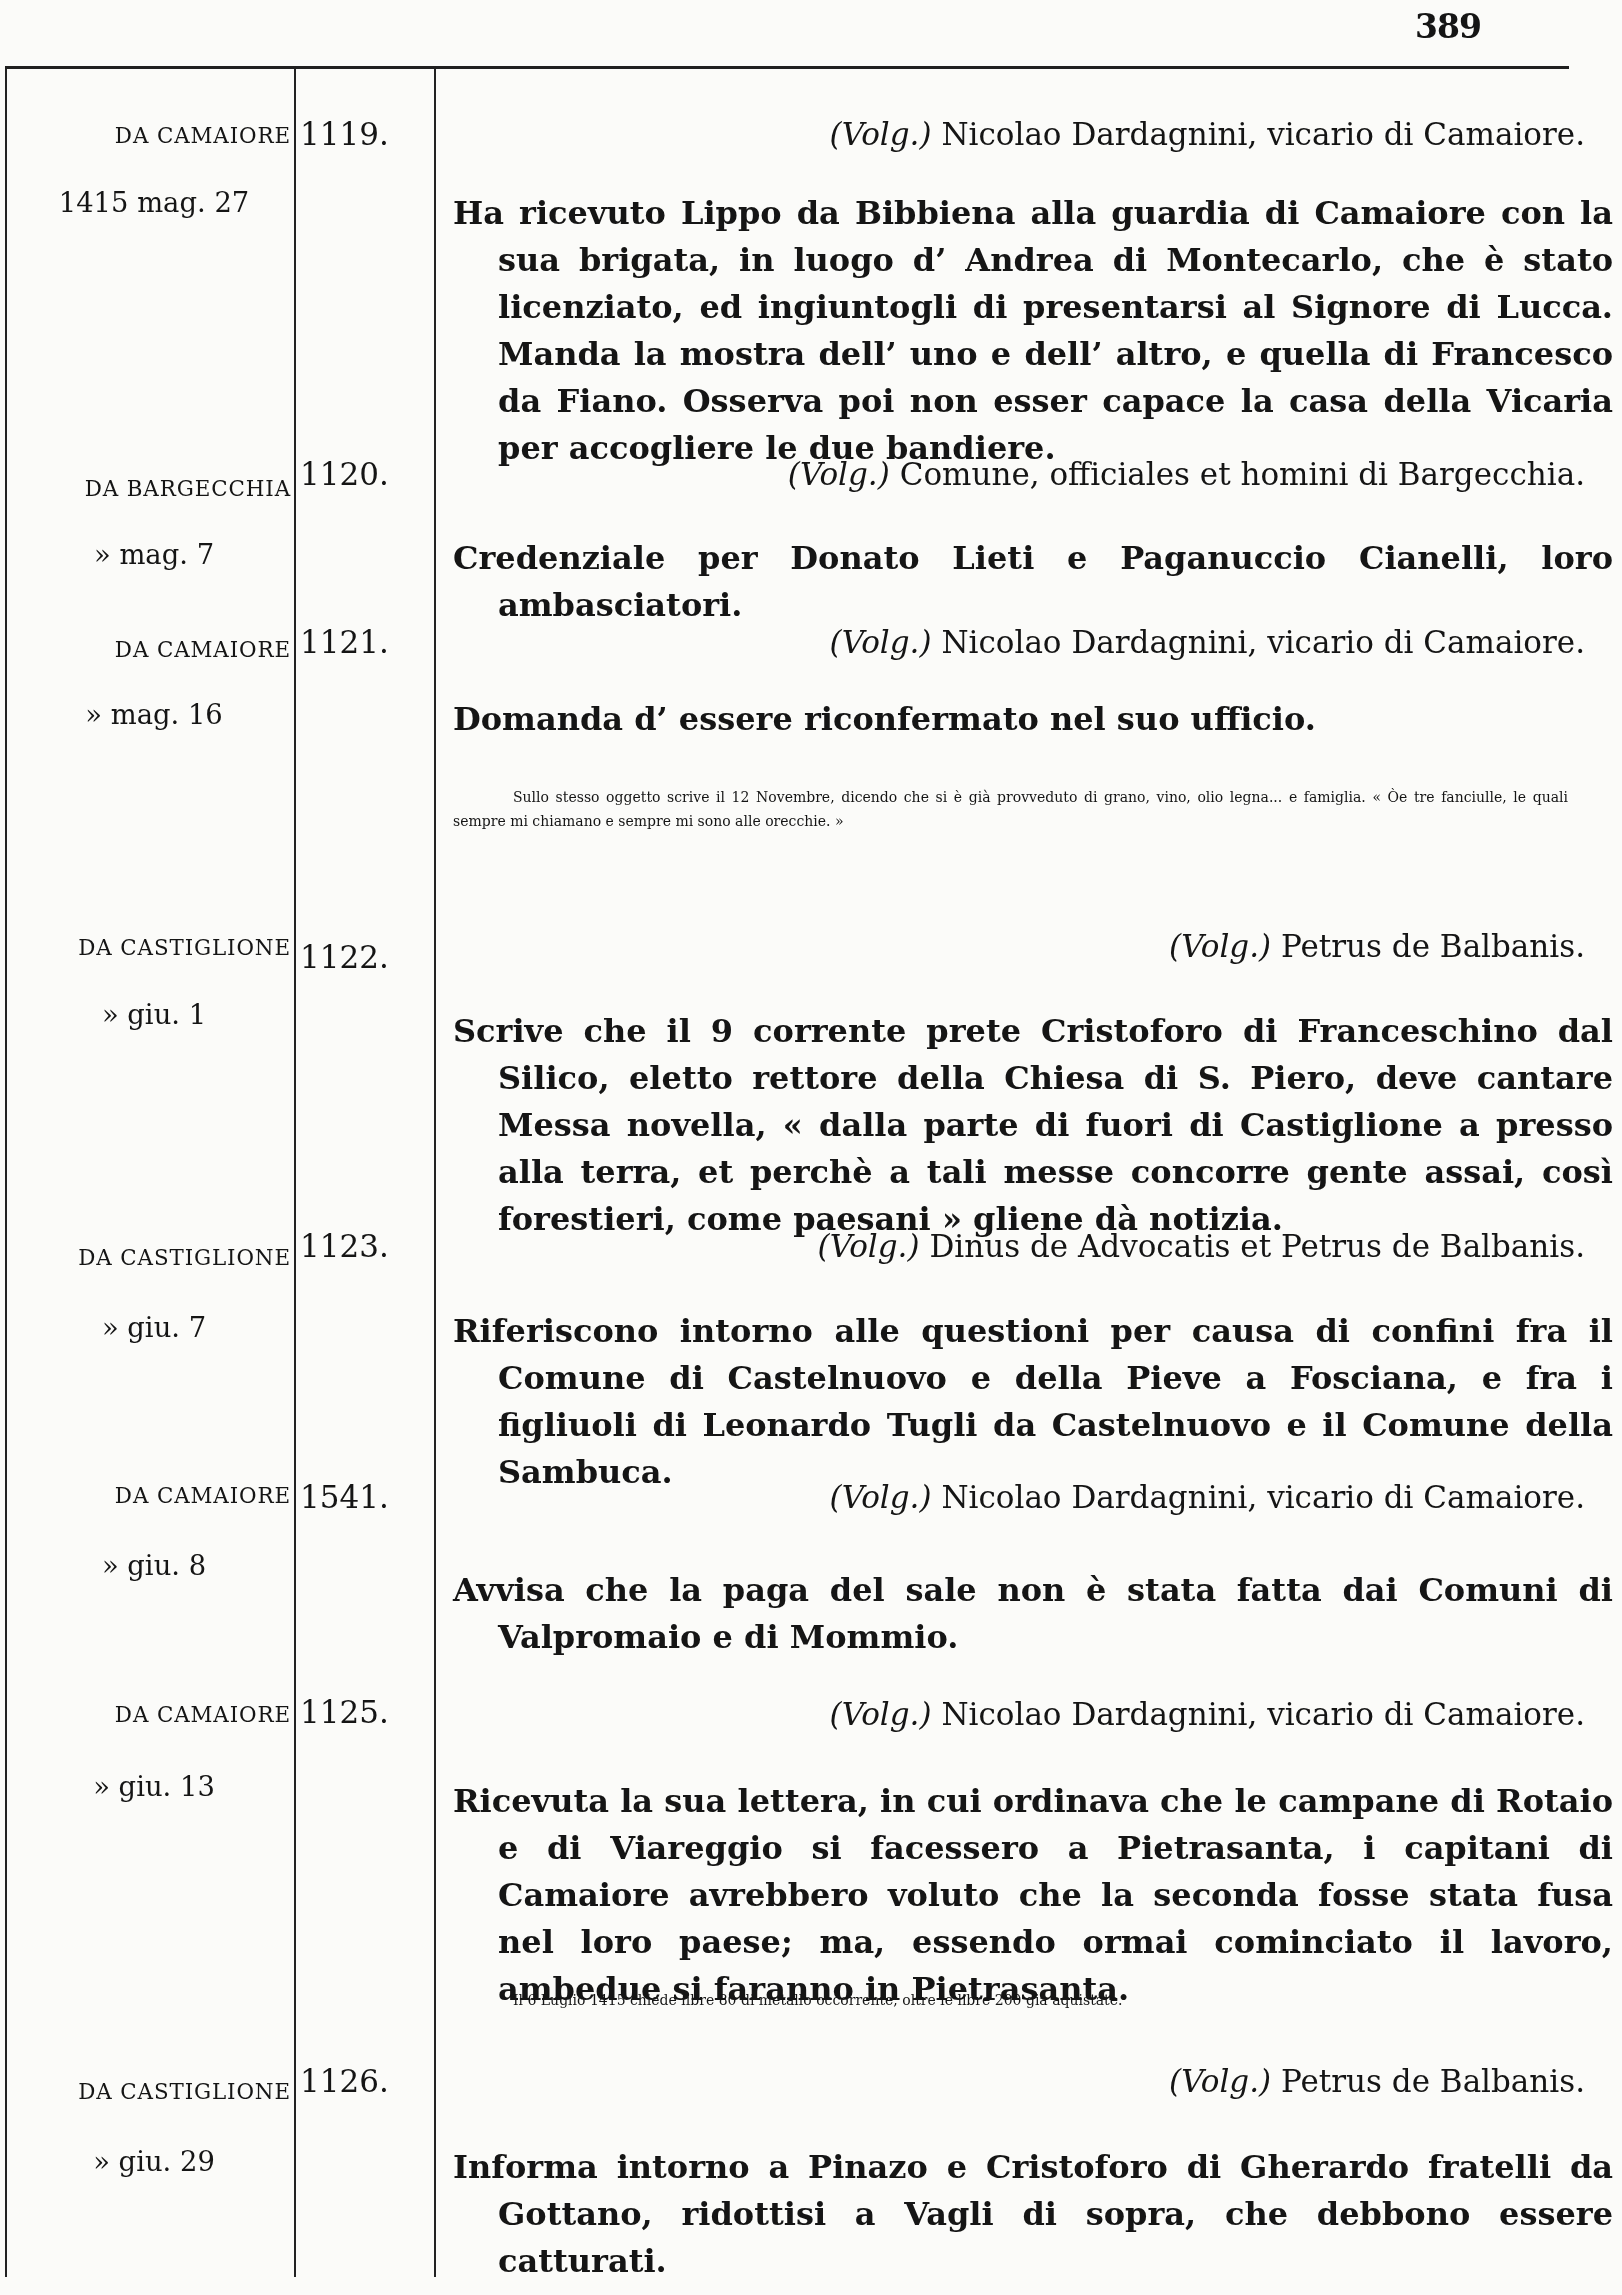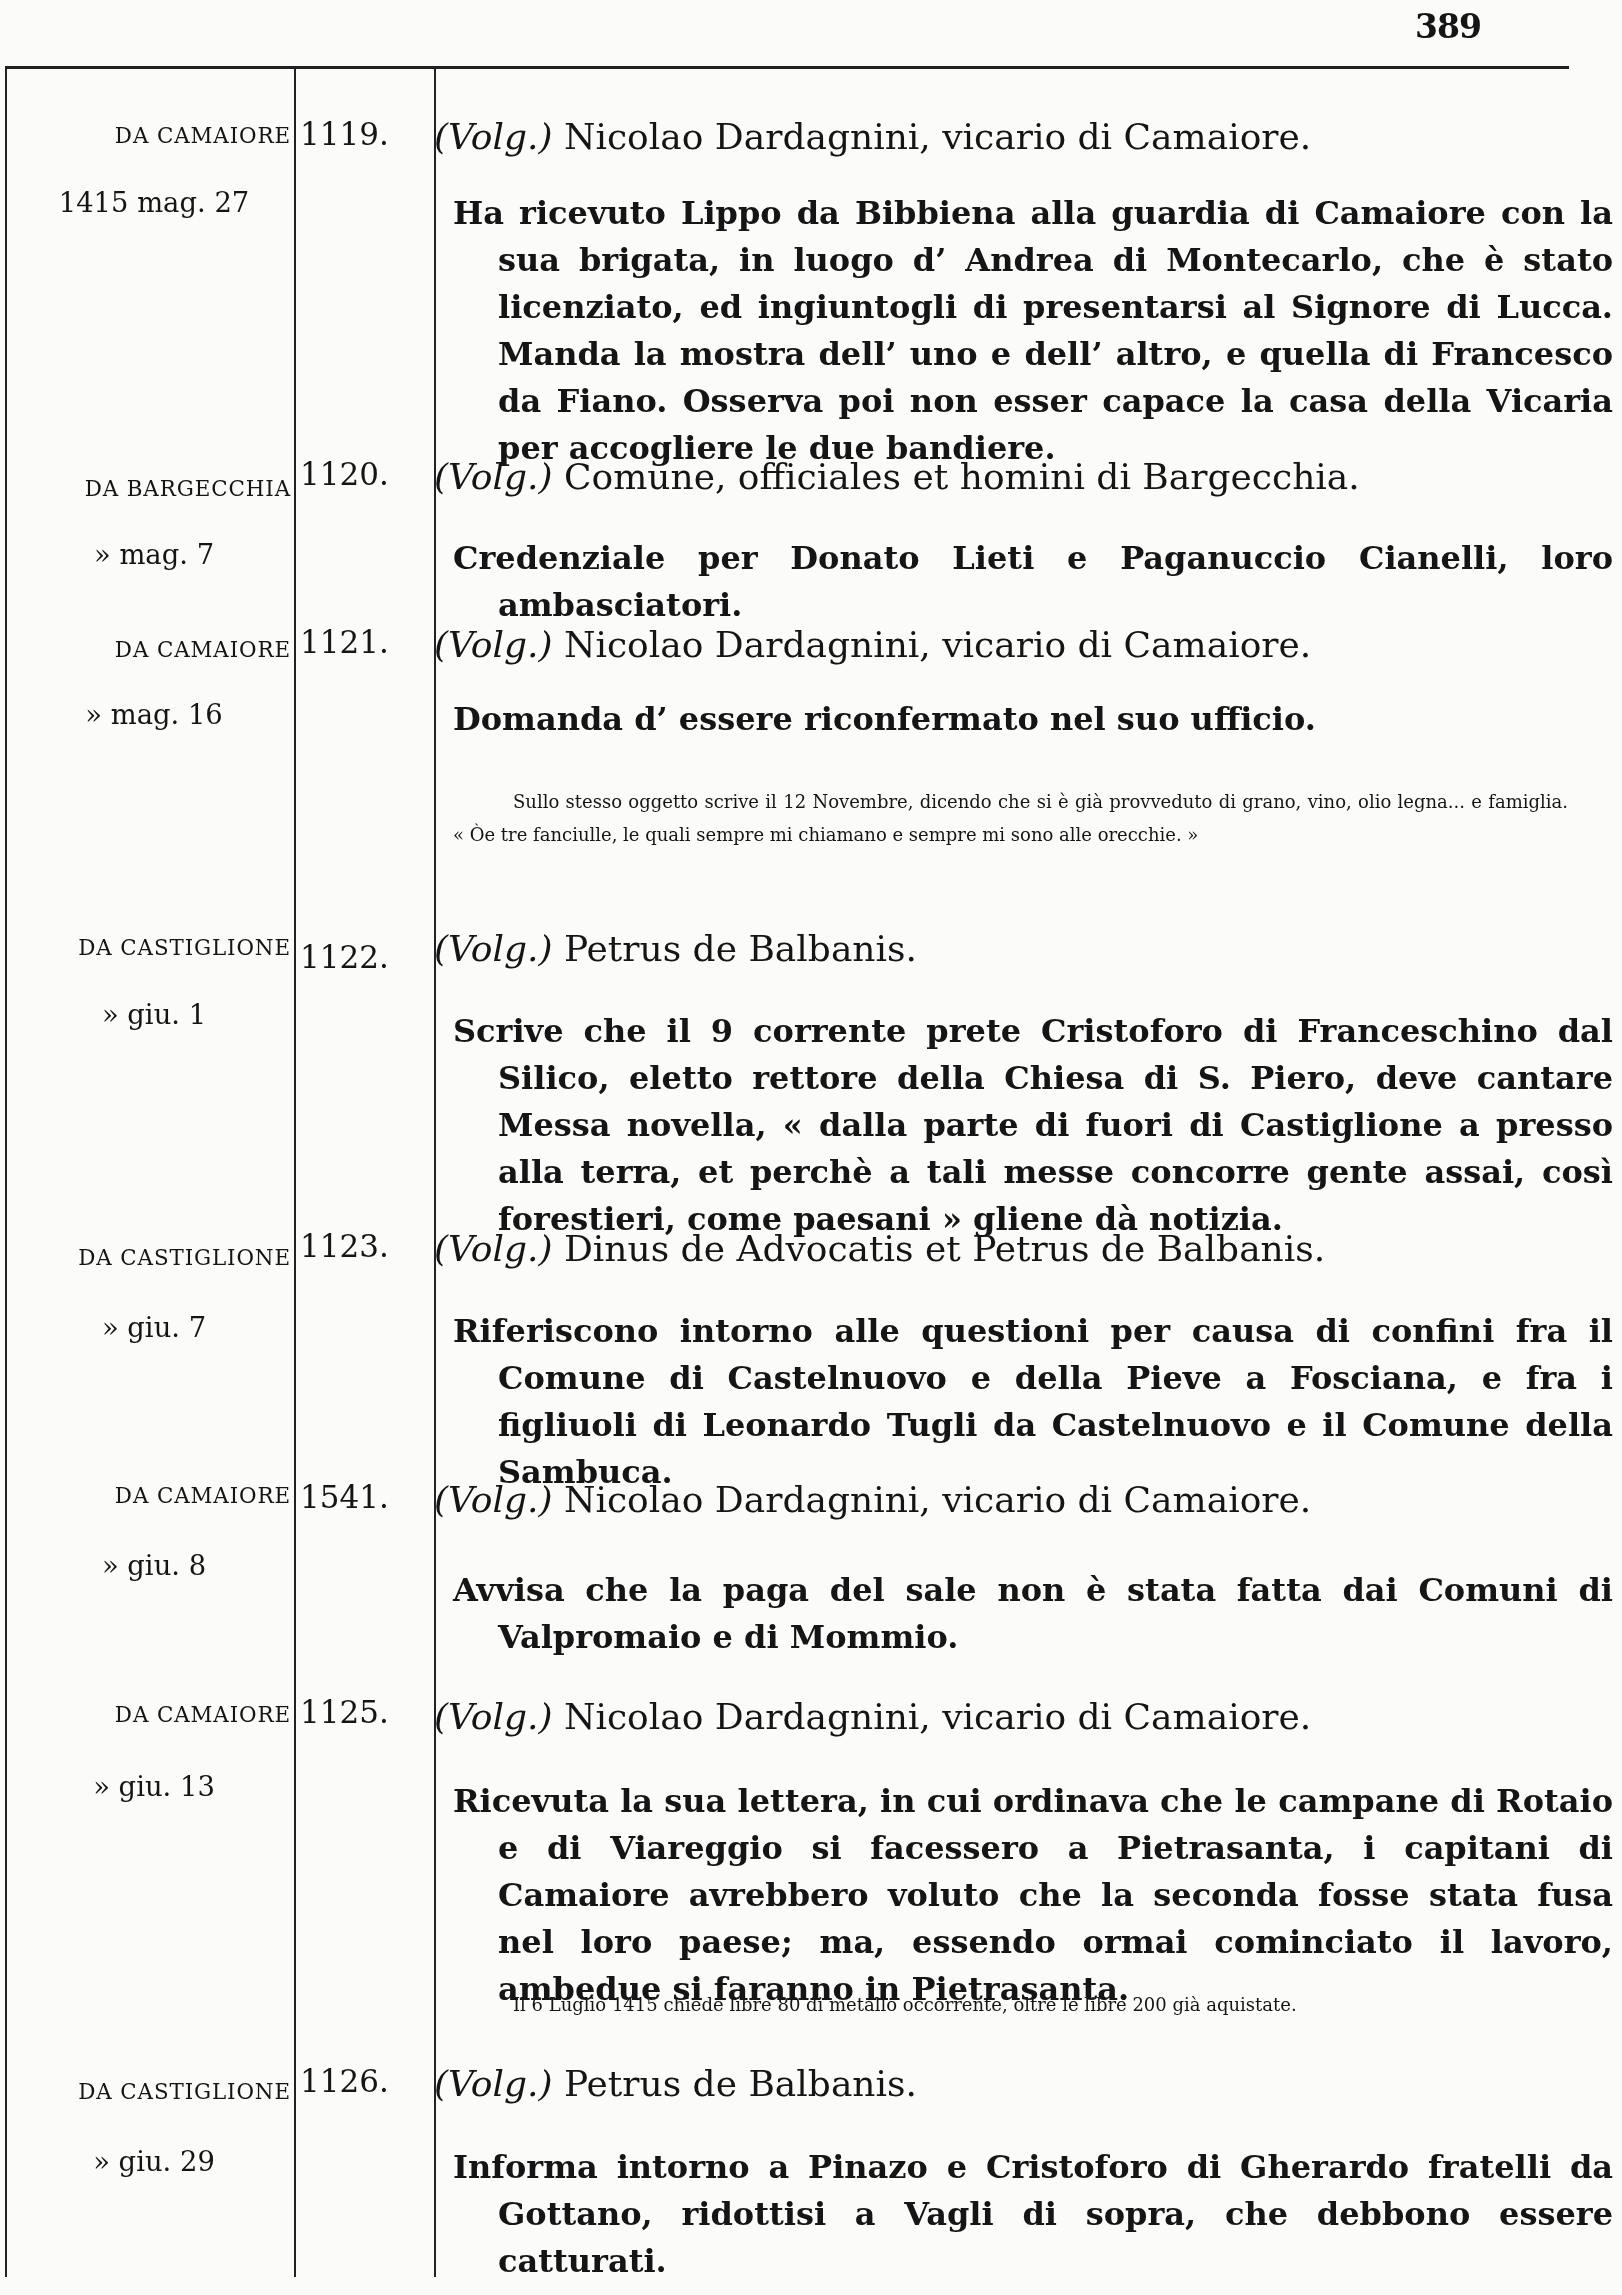--- a/index.html
+++ b/index.html
@@ -29,32 +29,32 @@
   }
   .date {
     position: absolute; left: 17px; width: 274px; text-align: center;
     font-size: 27.4px;
   }
   .num {
     position: absolute; left: 300px; width: 129px; text-align: left;
     font-size: 31px;
   }
   .head {
-    position: absolute; left: 434px; width: 1132px;
-    font-size: 36px; white-space: nowrap;
+    position: absolute; left: 453px; width: 1132px;
+    font-size: 31px; white-space: nowrap; text-align: right;
   }
   .head .volg { font-style: italic; }
   .body {
     position: absolute; left: 453px; width: 1115px;
     font-size: 32px; line-height: 47px; text-align: justify;
     padding-left: 45px; text-indent: -45px; font-weight: bold;
   }
   .note {
     position: absolute; left: 453px; width: 1115px;
-    font-size: 18px; line-height: 33px; text-align: justify;
+    font-size: 14px; line-height: 24px; text-align: justify;
     text-indent: 60px;
   }
 </style>
 </head>
 <body>
 
 <div class="page-number">389</div>
 <div class="top-rule"></div>
 <div class="vline v1"></div>
 <div class="vline v2"></div>

